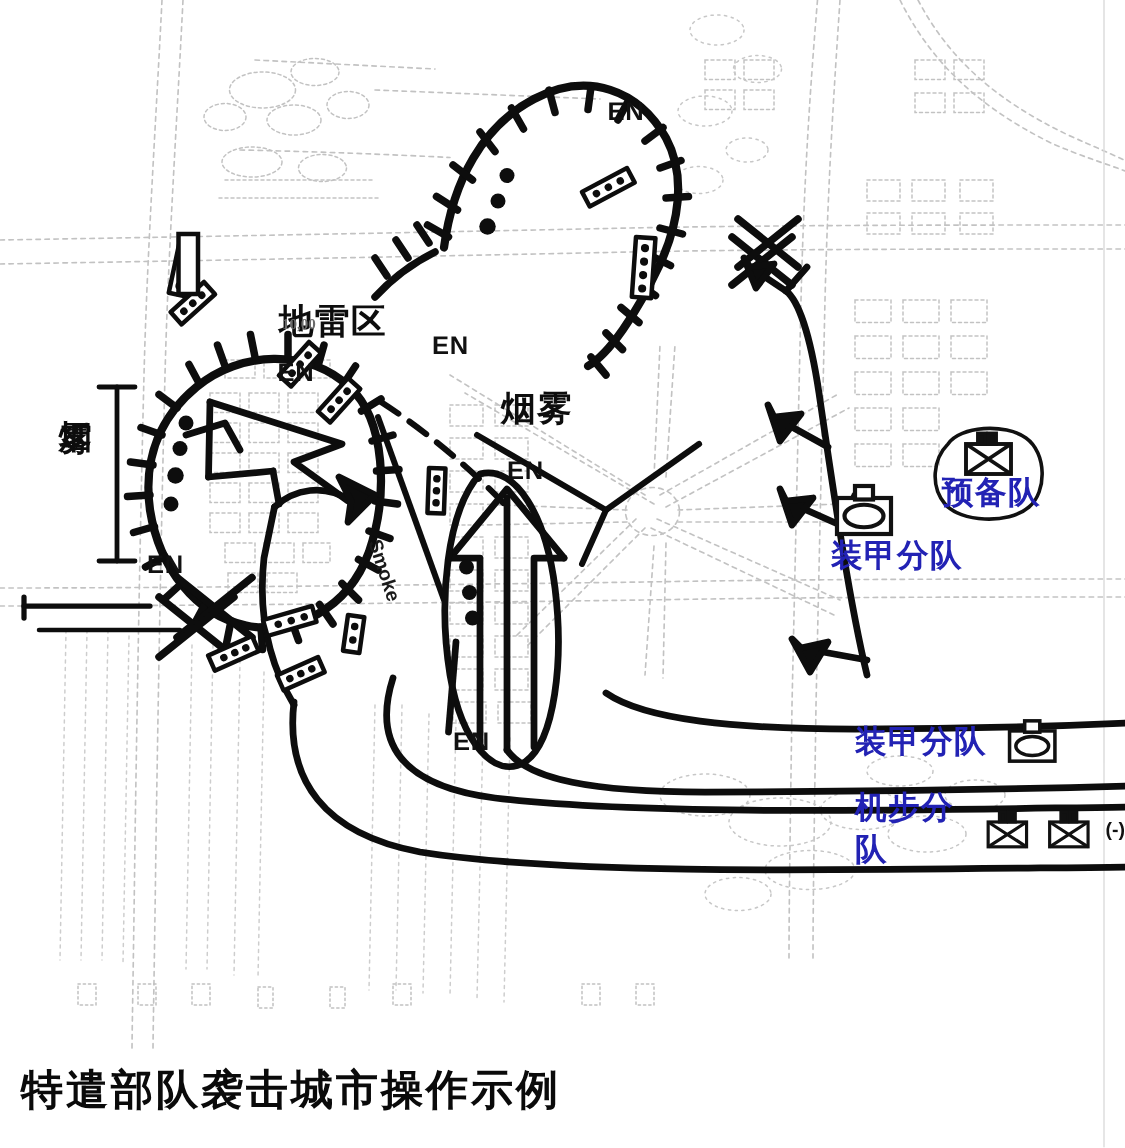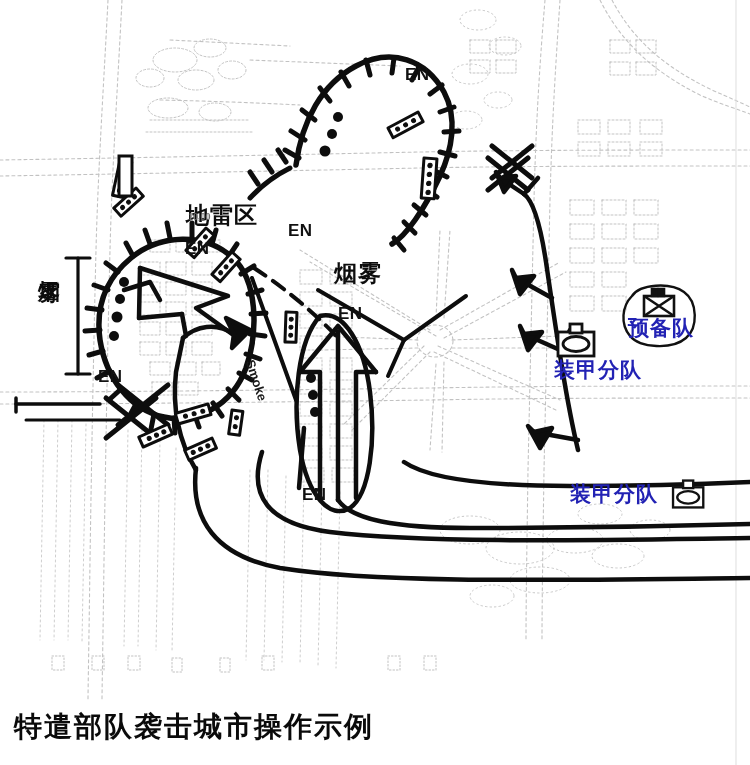--- a/index.html
+++ b/index.html
@@ -581,16 +581,36 @@
     <div class="cjk-blue">装甲分队</div>
     <svg viewBox="0 0 50 44" style="width:42px;height:38px;">
       <g stroke="#111" stroke-width="2.8" fill="#fff">
         <rect x="6" y="14" width="36" height="24"></rect>
         <ellipse cx="24" cy="26" rx="13" ry="7.5"></ellipse>
         <rect x="18" y="6" width="12" height="9"></rect>
       </g>
     </svg>
   </div>
 
+  <div style="position:absolute;left:570px;top:530px;width:180px;height:44px;display:flex;align-items:center;gap:8px;">
+    <div class="cjk-blue">机步分队</div>
+    <svg viewBox="0 0 44 40" style="width:38px;height:35px;">
+      <g stroke="#111" stroke-width="2.8" fill="#fff">
+        <rect x="5" y="14" width="34" height="22"></rect>
+        <path d="M5 14 L39 36 M39 14 L5 36" fill="none"></path>
+        <rect x="15" y="5" width="6" height="9" fill="#111"></rect>
+        <rect x="23" y="5" width="6" height="9" fill="#111"></rect>
+      </g>
+    </svg>
+    <svg viewBox="0 0 44 40" style="width:38px;height:35px;">
+      <g stroke="#111" stroke-width="2.8" fill="#fff">
+        <rect x="5" y="14" width="34" height="22"></rect>
+        <path d="M5 14 L39 36 M39 14 L5 36" fill="none"></path>
+        <rect x="15" y="5" width="6" height="9" fill="#111"></rect>
+        <rect x="23" y="5" width="6" height="9" fill="#111"></rect>
+      </g>
+    </svg>
+    <div class="minus-mark">(-)</div>
+  </div>
 
   <div id="title">特遣部队袭击城市操作示例</div>
 
 </div>
 
 </body></html>

